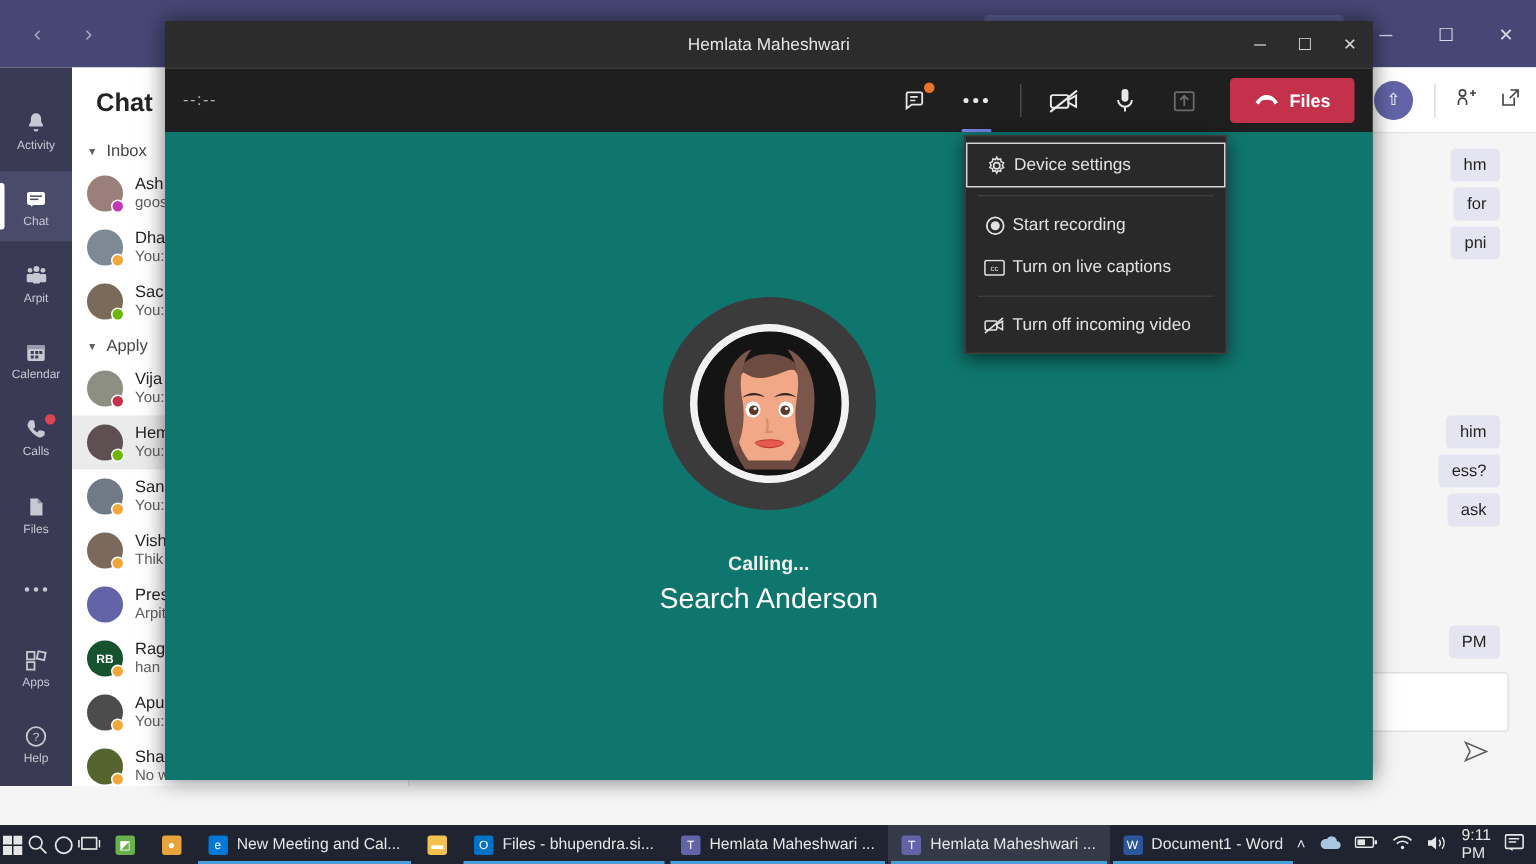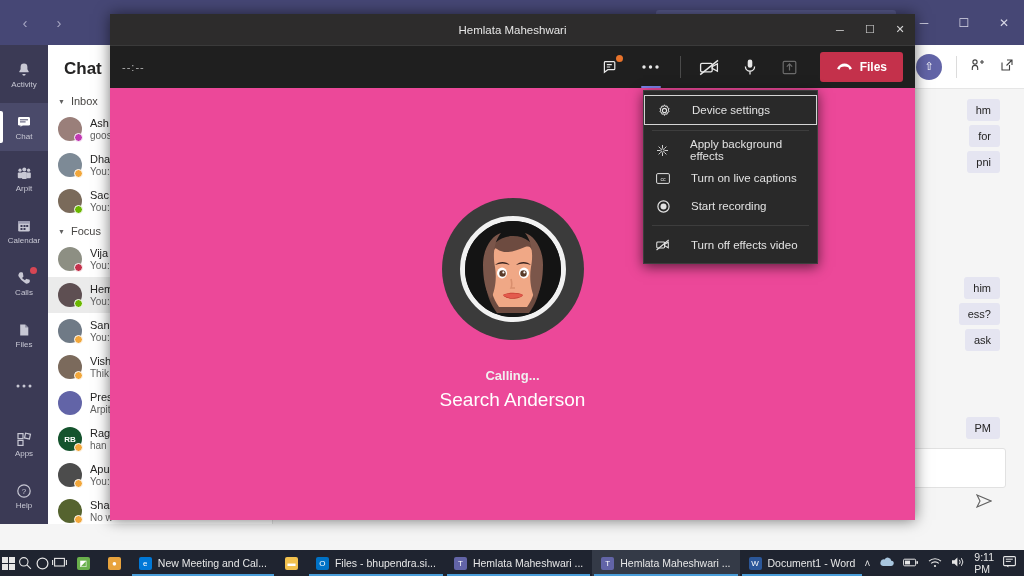--- a/index.html
+++ b/index.html
@@ -31,21 +31,21 @@
   .win-ctrls { display: flex; align-items: center; height: 45px; }
   .win-btn {
     width: 40px; height: 45px; display: flex; align-items: center; justify-content: center;
     color: #d8d8e6; font-size: 12px;
   }
 
   
   .rail {
     position: absolute; top: 45px; left: 0; bottom: 26px; width: 48px;
     background: #3b3a55;
-    display: flex; flex-direction: column; align-items: center; padding-top: 6px;
+    display: flex; flex-direction: column; align-items: center; padding-top: 18px;
   }
   .rail-item {
     width: 48px; height: 48px; display: flex; flex-direction: column;
     align-items: center; justify-content: center; color: #c8c8d4;
     font-size: 8px; position: relative; margin-bottom: 4px;
   }
   .rail-item.active { background: #4a4a6a; }
   .rail-item.active::before {
     content: ""; position: absolute; left: 0; top: 8px; bottom: 8px; width: 3px;
     background: #ffffff; border-radius: 0 2px 2px 0;
@@ -155,42 +155,42 @@
     border-radius: 50%; background: #e8732b;
   }
   .tb-sep { width: 1px; height: 22px; background: #4a4a4a; margin: 0 9px; }
   .leave-btn {
     background: #c4314b; color: #fff; height: 30px; border-radius: 3px;
     display: flex; align-items: center; gap: 7px; padding: 0 16px;
     font-size: 12px; font-weight: bold; margin-left: 10px;
   }
 
   .call-stage {
-    position: absolute; top: 74px; left: 0; right: 0; bottom: 0; background: #ec4899;
+    position: absolute; top: 74px; left: 0; right: 0; bottom: 0; background: #0f766e;
     display: flex; flex-direction: column; align-items: center; justify-content: center;
   }
   .avatar-ring {
     width: 142px; height: 142px; border-radius: 50%; background: #3b3b3b;
     display: flex; align-items: center; justify-content: center;
   }
   .avatar-big {
     width: 106px; height: 106px; border-radius: 50%; background: #1b1b1b;
     border: 5px solid #f2f2f2; overflow: hidden; position: relative;
   }
   .calling-lbl { margin-top: 28px; font-size: 13px; font-weight: bold; color: #f0f0f0; }
   .callee-name { margin-top: 6px; font-size: 19px; color: #ffffff; }
 
   
   .menu {
     position: absolute; left: 533px; top: 76px; width: 175px;
     background: #292929; border: 1px solid #3d3d3d;
     box-shadow: 0 3px 12px rgba(0,0,0,.6); padding: 4px 0; z-index: 30;
   }
   .menu-item {
-    display: flex; align-items: center; gap: 21px; height: 28px; padding: 0 8px 0 12px;
+    display: flex; align-items: center; gap: 5px; height: 28px; padding: 0 8px 0 12px;
     font-size: 11.5px; color: #e2e2e2;
   }
   .menu-item.selected { border: 1px solid #d4d4d4; height: 30px; }
   .menu-item.disabled { color: #6d6d6d; }
   .menu-ico { width: 14px; display: flex; align-items: center; justify-content: center; font-size: 12px; }
   .menu-sep { height: 1px; background: #3d3d3d; margin: 5px 8px; }
 
   
   .taskbar {
     position: absolute; left: 0; right: 0; bottom: 0; height: 26px;
@@ -378,21 +378,21 @@
             <div class="chat-meta">
               <div class="chat-name">Sac</div>
               <div class="chat-prev">You:</div>
             </div>
             <div class="chat-time"></div>
           </div>
         </div>
 
       <div class="section-hdr">
         <span class="chevron">▼</span>
-        <span>Focus</span>
+        <span>Apply</span>
       </div>
       <div id="recent-rows">
           <div class="chat-row">
             <div class="avatar" style="background: rgb(141, 143, 131);">
               <span class="presence" style="background: rgb(196, 49, 75);"></span>
             </div>
             <div class="chat-meta">
               <div class="chat-name">Vija</div>
               <div class="chat-prev">You:</div>
             </div>
@@ -668,64 +668,53 @@
               <circle cx="6.5" cy="6.5" r="2.1" fill="none" stroke="#e2e2e2" stroke-width="1.1"></circle>
               <path d="M6.5.8l.8 1.6 1.8-.4.3 1.8 1.7.7-.9 1.6.9 1.6-1.7.7-.3 1.8-1.8-.4-.8 1.6-.8-1.6-1.8.4-.3-1.8-1.7-.7.9-1.6-.9-1.6 1.7-.7.3-1.8 1.8.4z" fill="none" stroke="#e2e2e2" stroke-width="1"></path>
             </svg>
         </span>
         <span>Device settings</span>
       </div>
 
       <div class="menu-sep"></div>
 
 
+
       <div class="menu-item">
         <span class="menu-ico">
           <svg width="13" height="13" viewBox="0 0 13 13">
-              <g stroke="#e2e2e2" stroke-width=".9" fill="none">
-                <path d="M6.5 1v3M6.5 9v3M1 6.5h3M9 6.5h3M2.6 2.6l2.1 2.1M8.3 8.3l2.1 2.1M10.4 2.6L8.3 4.7M4.7 8.3l-2.1 2.1"></path>
-                <circle cx="6.5" cy="6.5" r="1.7"></circle>
-              </g>
-            </svg>
-        </span>
-        <span>Apply background effects</span>
+              <circle cx="6.5" cy="6.5" r="5.6" fill="none" stroke="#e2e2e2" stroke-width="1.2"></circle>
+              <circle cx="6.5" cy="6.5" r="3" fill="#e2e2e2"></circle>
+            </svg>
+        </span>
+        <span>Start recording</span>
       </div>
 
       <div class="menu-item">
         <span class="menu-ico">
           <svg width="14" height="11" viewBox="0 0 14 11">
               <rect x=".6" y=".6" width="12.8" height="9.8" rx="1.2" fill="none" stroke="#e2e2e2" stroke-width="1"></rect>
               <text x="7" y="7.6" font-size="5.2" fill="#e2e2e2" text-anchor="middle" font-family="sans-serif">cc</text>
             </svg>
         </span>
         <span>Turn on live captions</span>
-      </div>
-
-      <div class="menu-item">
-        <span class="menu-ico">
-          <svg width="13" height="13" viewBox="0 0 13 13">
-              <circle cx="6.5" cy="6.5" r="5.6" fill="none" stroke="#e2e2e2" stroke-width="1.2"></circle>
-              <circle cx="6.5" cy="6.5" r="3" fill="#e2e2e2"></circle>
-            </svg>
-        </span>
-        <span>Start recording</span>
       </div>
 
       <div class="menu-sep"></div>
 
 
       <div class="menu-item">
         <span class="menu-ico">
           <svg width="15" height="12" viewBox="0 0 15 12">
               <rect x=".8" y="2.8" width="8.4" height="6.4" rx="1" fill="none" stroke="#e2e2e2" stroke-width="1.1"></rect>
               <path d="M9.2 5.2l4-2.2v6l-4-2.2z" fill="none" stroke="#e2e2e2" stroke-width="1.1"></path>
               <path d="M.6 11.4L13.6.6" stroke="#e2e2e2" stroke-width="1.2"></path>
             </svg>
         </span>
-        <span>Turn off effects video</span>
+        <span>Turn off incoming video</span>
       </div>
     </div>
   </div>
 
   <div class="taskbar">
     <div class="tb-sys">
       <svg width="13" height="13" viewBox="0 0 13 13">
           <rect x="0" y="0" width="6" height="6" fill="#e6e6e6"></rect>
           <rect x="7" y="0" width="6" height="6" fill="#e6e6e6"></rect>
           <rect x="0" y="7" width="6" height="6" fill="#e6e6e6"></rect>

